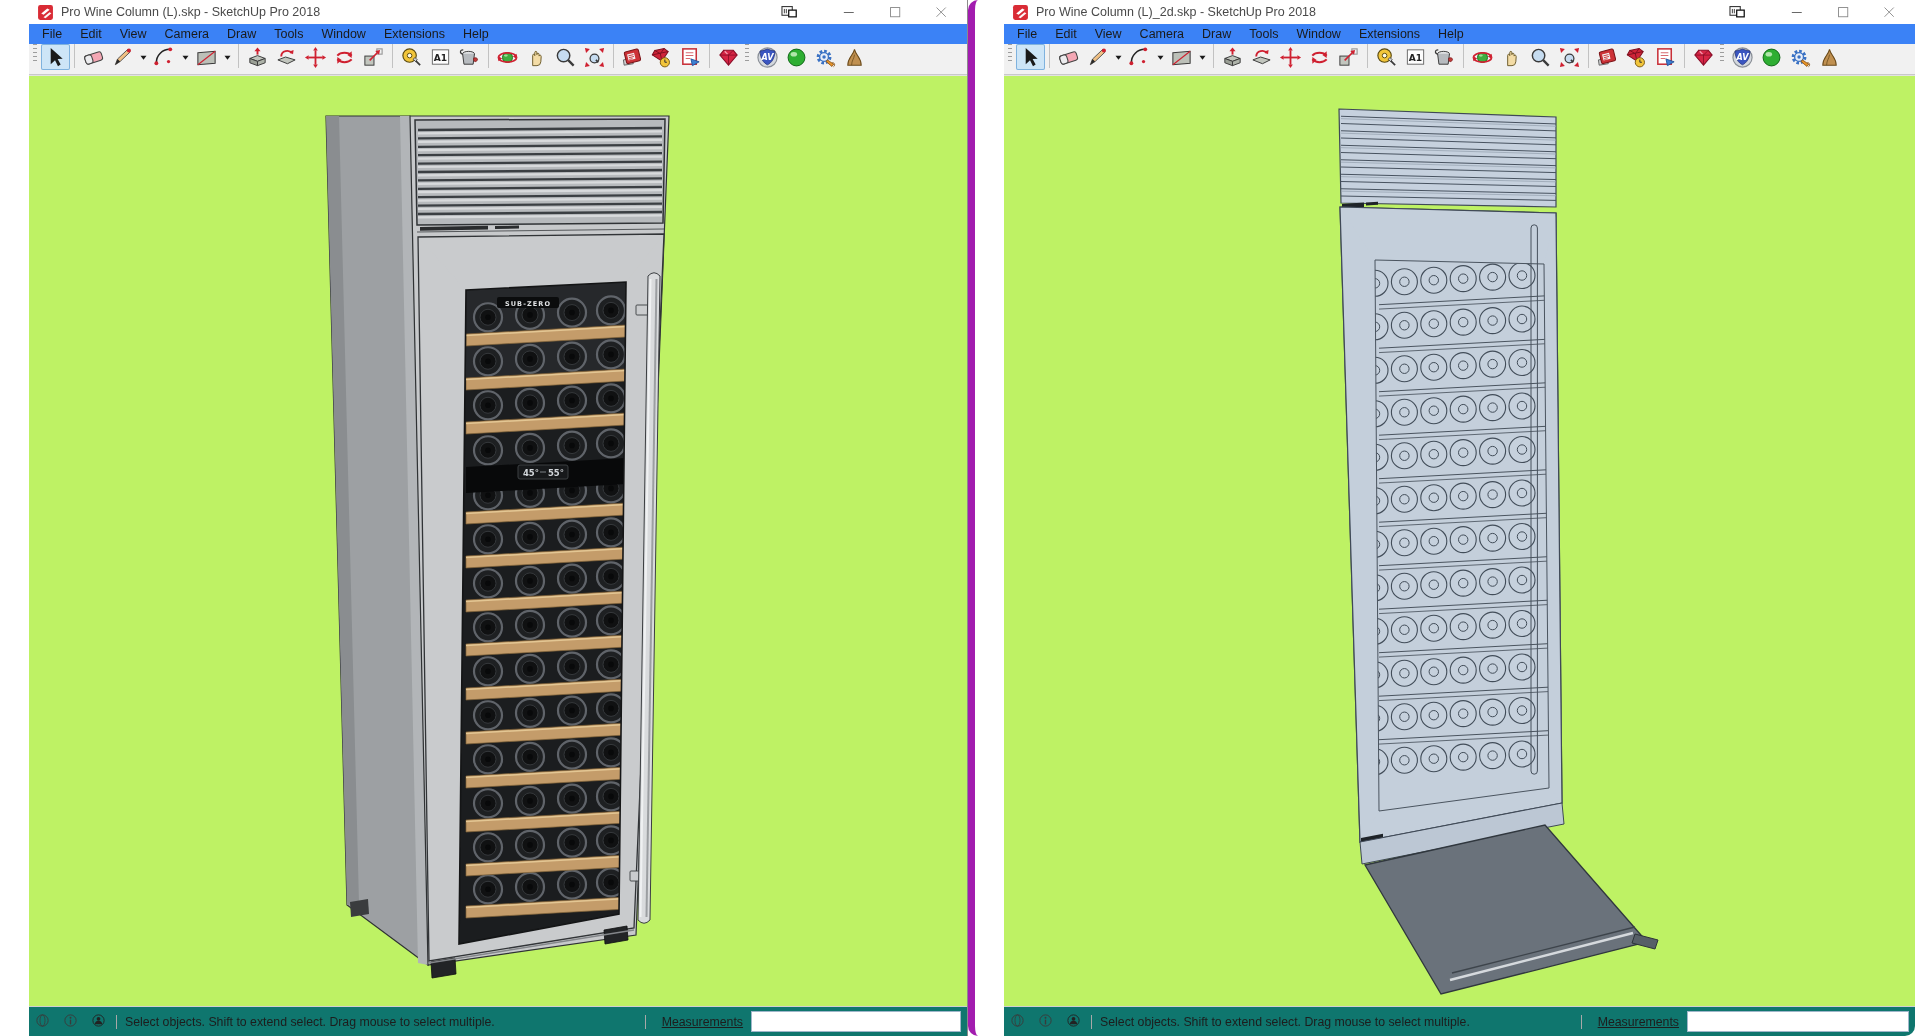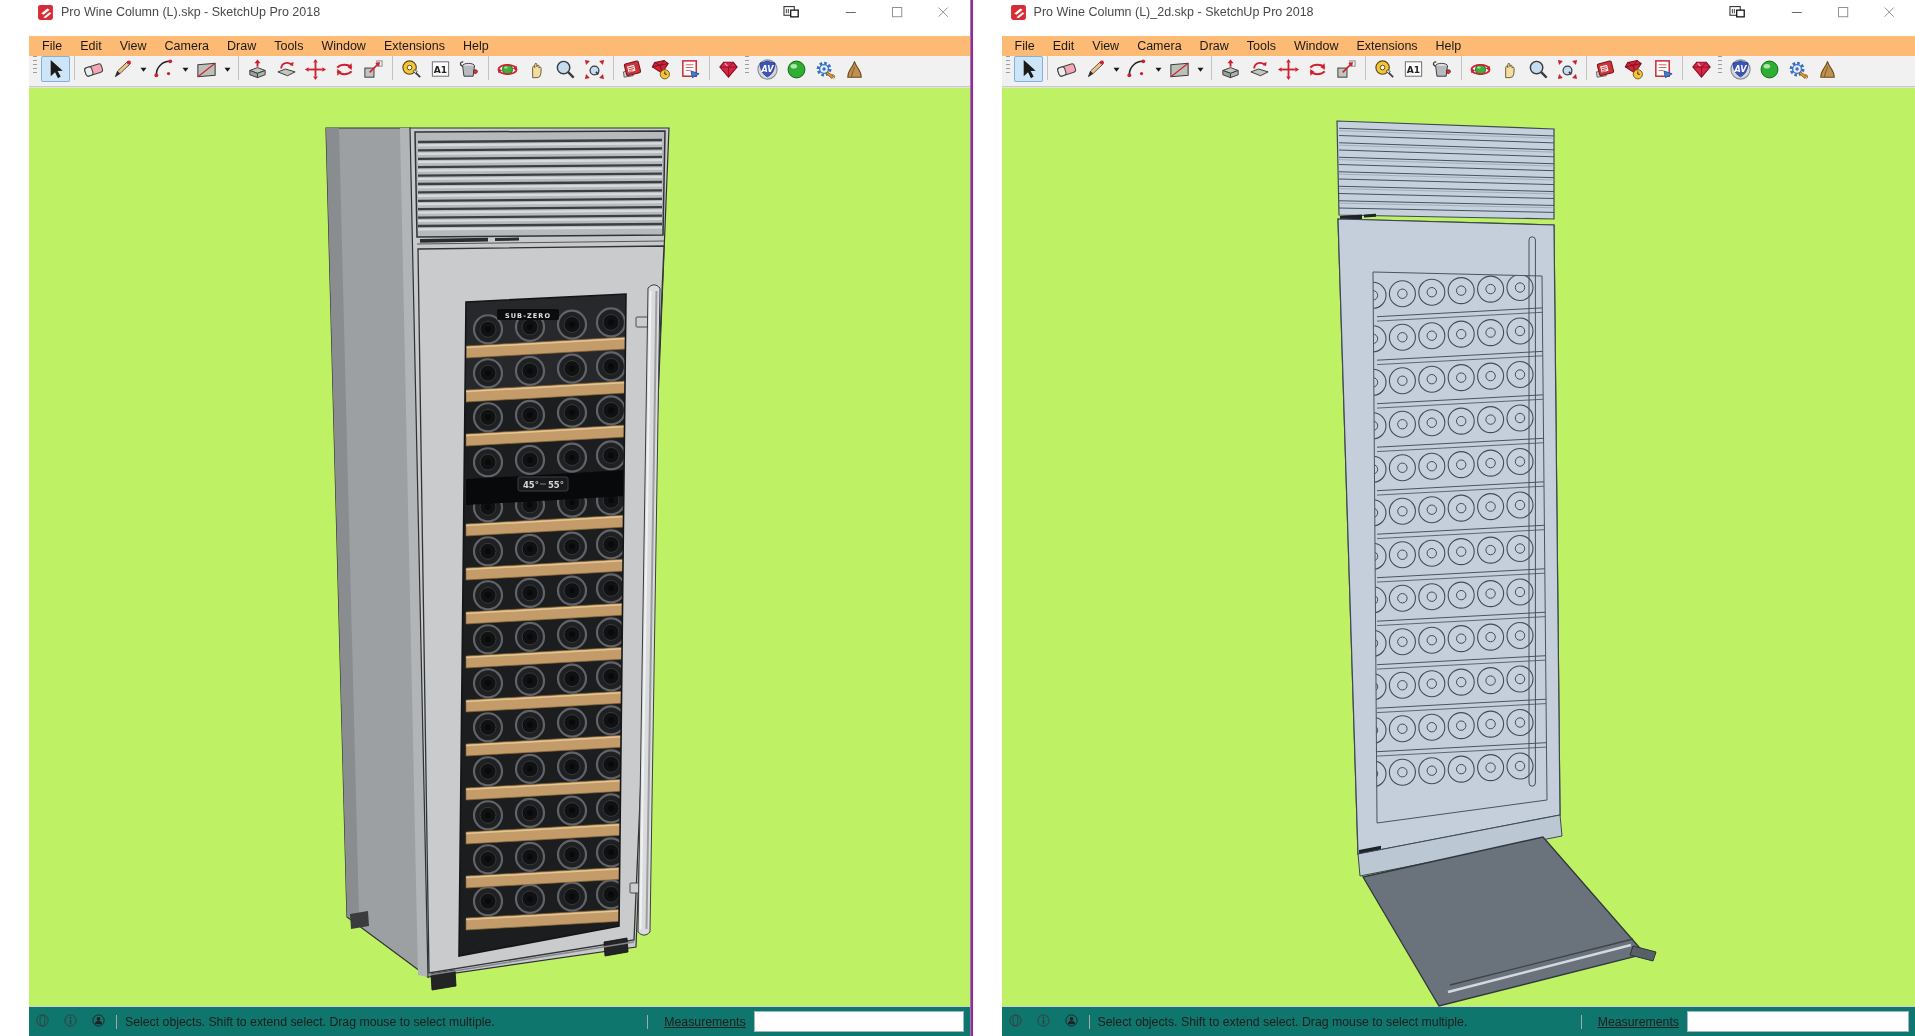--- a/index.html
+++ b/index.html
@@ -1,28 +1,28 @@
 <!DOCTYPE html>
 <html><head>
 <meta charset="utf-8">
 <style>
   html,body{margin:0;padding:0;background:#dcdcdc;font-family:"Liberation Sans",sans-serif;}
   .app{display:flex;width:1915px;height:1036px;background:#fff;}
   .window{display:flex;flex-direction:column;height:1036px;background:#fff;overflow:hidden;position:relative;padding-left:29px;}
   .window.left{width:971px;border-right:1px solid #8b8b8b;}
-  .window.right{width:943px;border-left:2px solid #a21caf;}
+  .window.right{width:943px;border-left:7px solid #a21caf;border-radius:10px;}
   .titlebar{height:24px;flex:0 0 24px;display:flex;align-items:center;padding-left:8px;background:#fff;}
   .titlebar .logo{width:17px;height:17px;display:flex;align-items:center;}
   .title-text{font-size:12.5px;color:#4a4a4a;margin-left:7px;white-space:nowrap;}
   .title-buttons{margin-left:auto;display:flex;align-items:center;}
   .tbtn{width:20px;height:20px;display:flex;align-items:center;justify-content:center;}
   .tbtn.tray{margin-right:40px;}
   .tbtn.mm{margin-right:26px;}
   .tbtn.close{margin-right:16px;}
-  .menubar{height:20px;flex:0 0 20px;display:flex;align-items:center;background:#fdba74;padding-left:4px;margin-top:12px;}
+  .menubar{height:20px;flex:0 0 20px;display:flex;align-items:center;background:#3b82f6;padding-left:4px;}
   .menu-item{padding:0 9px;font-size:12.5px;color:#1a1a1a;white-space:nowrap;cursor:default;}
   .toolbar{height:30px;flex:0 0 30px;display:flex;background:#f1f1f1;border-bottom:1px solid #c9c9c9;padding-left:2px;white-space:nowrap;flex-wrap:nowrap;overflow:hidden;}
   .tb-handle{width:4px;height:20px;margin:0 4px 0 2px;background-image:repeating-linear-gradient(#9d9d9d 0 1.5px,rgba(0,0,0,0) 1.5px 4px);flex:0 0 4px;}
   .tb-btn{width:29px;height:26px;flex:0 0 29px;display:flex;align-items:center;justify-content:center;border-radius:2px;}
   .tb-btn.selected{background:#cde5f7;box-shadow:0 0 0 1px #7fb2de inset;}
   .tb-dd{width:13px;height:26px;flex:0 0 13px;display:flex;align-items:center;justify-content:center;}
   .tb-sep{width:1px;height:24px;background:#c2c2c2;margin:0 4px;flex:0 0 1px;}
   .viewport{flex:1 1 auto;position:relative;background:#bef264;border-top:1px solid #e2e2e2;font-weight:bold;}
   .viewport svg{position:absolute;left:0;top:0;}
   .statusbar{height:29px;flex:0 0 29px;display:flex;align-items:center;background:#0f766e;border-top:1px solid #d0d0d0;padding:0 6px 0 4px;font-size:12.3px;color:#1d1d1d;}

